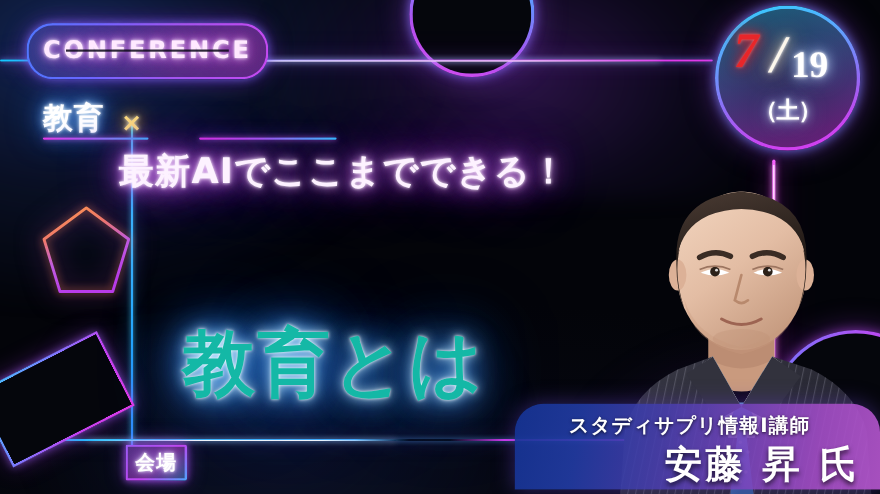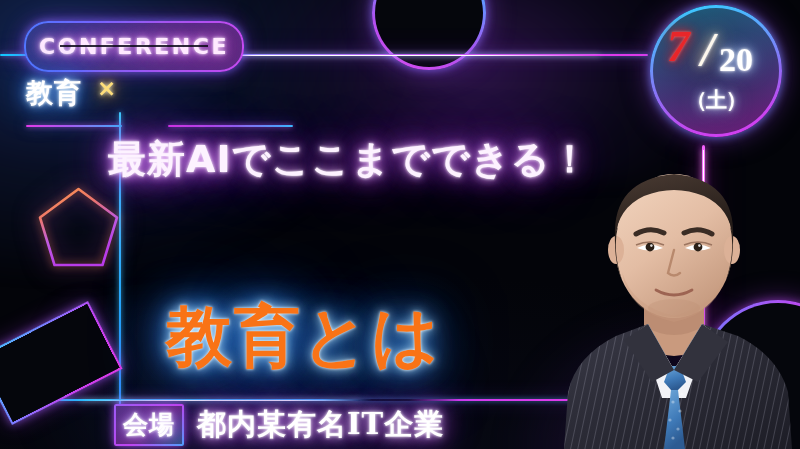--- a/index.html
+++ b/index.html
@@ -149,22 +149,22 @@
       0 0 30px #a83ce0;
   }
   
   .conf-text::after{
     content:"";position:absolute;left:34px;right:34px;top:22px;height:2px;
     background:rgba(10,8,24,.85);
   }
 
   
   .kv-row{
-    position:absolute;left:26px;top:75px;width:236px;height:50px;
-    display:flex;align-items:flex-start;
+    position:absolute;left:39px;top:75px;width:236px;height:50px;
+    display:flex;align-items:flex-end;
   }
   .kv-word{
     font-family:"DejaVu Sans",sans-serif;
     font-size:27px;font-weight:700;letter-spacing:1px;color:#ffffff;
     text-shadow:0 0 3px #fff,0 0 9px #9fd4ff,0 0 20px #3f8cff,0 0 34px #2a6ae0;
   }
   .kv-x{
     font-family:"DejaVu Sans",sans-serif;
     font-size:23px;font-weight:700;color:#ffe07a;margin:0 15px;
     text-shadow:0 0 4px #fff6c9,0 0 12px #ffc93a,0 0 24px #ffa21e;
@@ -211,21 +211,21 @@
     position:absolute;left:0;right:0;top:78px;text-align:center;
     font-family:"DejaVu Sans",sans-serif;
     font-size:21px;font-weight:700;color:#ffffff;letter-spacing:-1px;
     text-shadow:0 0 3px #fff,0 0 9px #cfe4ff,0 0 18px #7fb2ff;
   }
 
   
   .sub-title{
     position:absolute;left:108px;top:134px;
     font-family:"DejaVu Sans",sans-serif;
-    font-size:38px;font-weight:700;letter-spacing:1px;
+    font-size:32px;font-weight:700;letter-spacing:1px;
     color:#fdf2ff;white-space:nowrap;
     text-shadow:
       0 0 3px #ffffff,
       0 0 9px #f0b8ff,
       0 0 20px #c45cf0,
       0 0 34px #9b2fd8,
       0 0 55px #7a1fc0;
   }
 
   .main-title{
@@ -237,23 +237,23 @@
       0 0 3px #ffffff,
       0 0 10px #fff0a8,
       0 0 24px #ffd23c,
       0 0 44px #e8a400,
       0 0 72px #c07a00;
   }
   .main-title .no{font-size:52px;}
 
   .main-title2{
     position:absolute;left:166px;top:303px;
-    font-family:Liberation Sans, sans-serif;
+    font-family:Liberation Mono, monospace;
     font-size:66px;font-weight:700;letter-spacing:2px;
-    color:#f97316;white-space:nowrap;line-height:1;
+    color:#14b8a6;white-space:nowrap;line-height:1;
     text-shadow:
       0 0 3px #ffffff,
       0 0 11px #b9e6ff,
       0 0 26px #4aa6ff,
       0 0 46px #1f6edd,
       0 0 74px #0f46aa;
     text-align: center;
   }
 
   
@@ -261,21 +261,21 @@
     position:absolute;left:114px;top:404px;display:flex;align-items:center;gap:13px;
   }
   .venue-tag{
     border:2.5px solid transparent;border-radius:2px;
     background:
       linear-gradient(rgba(8,8,18,.5),rgba(8,8,18,.5)) padding-box,
       linear-gradient(140deg,#9a5cf5 0%,#c143f0 55%,#4aa8ff 100%) border-box;
     box-shadow:0 0 7px rgba(170,80,240,.8),0 0 18px rgba(150,70,235,.45);
     padding:2px 7px 3px;
     font-family:"DejaVu Sans",sans-serif;
-    font-size:25px;font-weight:700;color:#ffffff;letter-spacing:1px;
+    font-size:18px;font-weight:700;color:#ffffff;letter-spacing:1px;
     text-shadow:0 0 3px #fff,0 0 9px #d9c4ff,0 0 18px #9a5cf5;
   }
   .venue-name{
     font-family:"DejaVu Serif",serif;
     font-size:29px;font-weight:700;color:#ffffff;letter-spacing:1px;
     text-shadow:0 0 3px #fff,0 0 10px #e9c8ff,0 0 22px #c04cf0,0 0 38px #8a25c8;
   }
 
   
   .portrait{
@@ -358,33 +358,32 @@
     <span class="kv-word">教育</span>
     <span class="kv-x">×</span>
     <span class="kv-ul a"></span>
     <span class="kv-ul b"></span>
   </div>
 
   <div class="date-circle">
     <div class="date-inner">
       <span class="date-m">7</span>
       <span class="date-slash">/</span>
-      <span class="date-d">20</span>
+      <span class="date-d">19</span>
       <span class="date-dow">（土）</span>
     </div>
   </div>
 
   <div class="sub-title">最新AIでここまでできる！</div>
 
 
   <div class="main-title2">教育とは</div>
 
   <div class="venue-row">
     <span class="venue-tag">会場</span>
-    <span class="venue-name">都内某有名IT企業</span>
   </div>
 
   <div class="portrait">
     <svg width="248" height="319" viewBox="0 0 248 319">
       <defs>
         <linearGradient id="suitG" x1="0" y1="0" x2="1" y2="1">
           <stop offset="0%" stop-color="#3a3a47"></stop>
           <stop offset="45%" stop-color="#2b2b36"></stop>
           <stop offset="100%" stop-color="#1d1d26"></stop>
         </linearGradient>
@@ -467,14 +466,18 @@
         <path d="M104,160 Q122,170 140,160" stroke="#9d6452" stroke-width="2.8" fill="none" stroke-linecap="round"></path>
 
         <path d="M70,142 Q80,176 122,186 Q164,176 174,142
                  Q168,182 122,192 Q76,182 70,142 Z" fill="#c89a7e" opacity=".35"></path>
 
         <ellipse cx="122" cy="178" rx="26" ry="9" fill="#bd8e74" opacity=".3"></ellipse>
       </g>
     </svg>
   </div>
 
+  <div class="speaker-panel">
+    <div class="speaker-role">スタディサプリ情報Ⅰ講師</div>
+    <div class="speaker-name">安藤 昇 氏</div>
+  </div>
 
 </div>
 
 </body></html>

